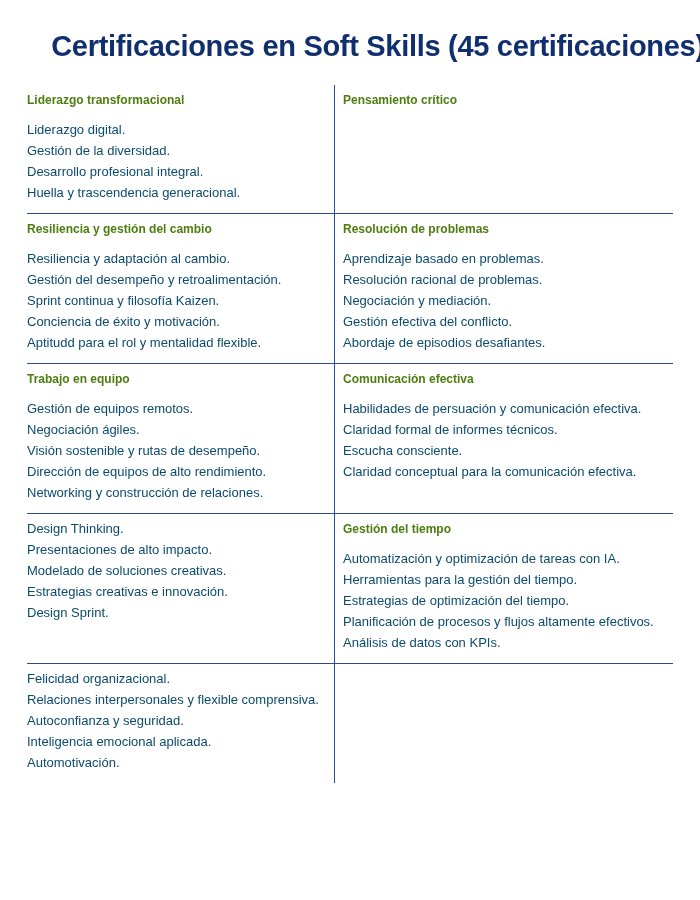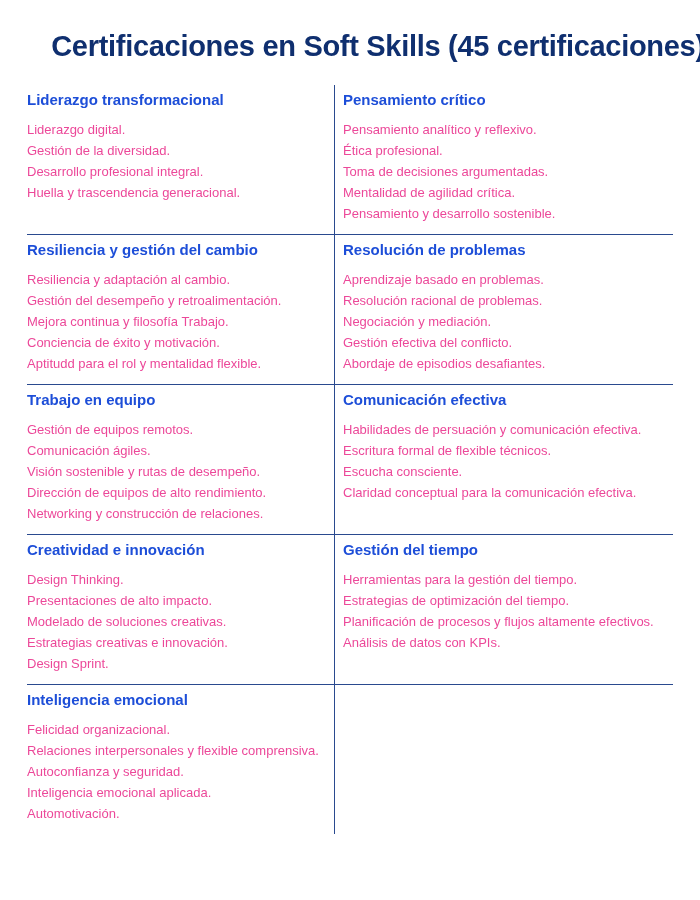--- a/index.html
+++ b/index.html
@@ -6,59 +6,52 @@
   body { width: 700px; height: 900px; position: relative; overflow: hidden;
          font-family: "Liberation Sans", "DejaVu Sans", sans-serif; }
   .title { position: absolute; left: 0; top: 30px; width: 700px; text-align: center;
            color: #0f2f6f; font-weight: bold; font-size: 29px; letter-spacing: -0.3px; }
   .grid { position: absolute; left: 27px; top: 85px; width: 646px; }
   .row { display: flex; border-bottom: 1.5px solid #2a4a8f; }
   .row.last { border-bottom: none; }
   .cell { width: 307px; padding: 4px 0 10px 0; }
   .cell.left { border-right: 1.5px solid #2a4a8f; }
   .cell.right { padding-left: 8px; width: 322px; }
-  .cat-title { color: #1d4ed8; font-weight: bold; font-size: 15px; margin: 0 0 8px 0; line-height: 22px; }
-  .item { color: #ec4899; font-size: 13px; line-height: 21px; margin: 0; }
+  .cat-title { color: #4d7c0f; font-weight: bold; font-size: 12px; margin: 0 0 8px 0; line-height: 22px; }
+  .item { color: #0c4a6e; font-size: 13px; line-height: 21px; margin: 0; }
   ul { list-style: none; margin: 0; padding: 0; }
 </style>
 </head>
 <body>
 
 <h1 class="title" style="margin:0;padding-left:28px;">Certificaciones en Soft Skills (45 certificaciones)</h1>
 
 <div class="grid">
   <div class="row">
     <div class="cell left">
       <h2 class="cat-title">Liderazgo transformacional</h2>
       <ul>
         <li class="item">Liderazgo digital.</li>
         <li class="item">Gestión de la diversidad.</li>
         <li class="item">Desarrollo profesional integral.</li>
         <li class="item">Huella y trascendencia generacional.</li>
       </ul>
     </div>
     <div class="cell right">
       <h2 class="cat-title">Pensamiento crítico</h2>
-      <ul>
-        <li class="item">Pensamiento analítico y reflexivo.</li>
-        <li class="item">Ética profesional.</li>
-        <li class="item">Toma de decisiones argumentadas.</li>
-        <li class="item">Mentalidad de agilidad crítica.</li>
-        <li class="item">Pensamiento y desarrollo sostenible.</li>
-      </ul>
     </div>
   </div>
 
   <div class="row">
     <div class="cell left">
       <h2 class="cat-title">Resiliencia y gestión del cambio</h2>
       <ul>
         <li class="item">Resiliencia y adaptación al cambio.</li>
         <li class="item">Gestión del desempeño y retroalimentación.</li>
-        <li class="item">Mejora continua y filosofía Trabajo.</li>
+        <li class="item">Sprint continua y filosofía Kaizen.</li>
         <li class="item">Conciencia de éxito y motivación.</li>
         <li class="item">Aptitudd para el rol y mentalidad flexible.</li>
       </ul>
     </div>
     <div class="cell right">
       <h2 class="cat-title">Resolución de problemas</h2>
       <ul>
         <li class="item">Aprendizaje basado en problemas.</li>
         <li class="item">Resolución racional de problemas.</li>
         <li class="item">Negociación y mediación.</li>
@@ -66,62 +59,61 @@
         <li class="item">Abordaje de episodios desafiantes.</li>
       </ul>
     </div>
   </div>
 
   <div class="row">
     <div class="cell left">
       <h2 class="cat-title">Trabajo en equipo</h2>
       <ul>
         <li class="item">Gestión de equipos remotos.</li>
-        <li class="item">Comunicación ágiles.</li>
+        <li class="item">Negociación ágiles.</li>
         <li class="item">Visión sostenible y rutas de desempeño.</li>
         <li class="item">Dirección de equipos de alto rendimiento.</li>
         <li class="item">Networking y construcción de relaciones.</li>
       </ul>
     </div>
     <div class="cell right">
       <h2 class="cat-title">Comunicación efectiva</h2>
       <ul>
         <li class="item">Habilidades de persuación y comunicación efectiva.</li>
-        <li class="item">Escritura formal de flexible técnicos.</li>
+        <li class="item">Claridad formal de informes técnicos.</li>
         <li class="item">Escucha consciente.</li>
         <li class="item">Claridad conceptual para la comunicación efectiva.</li>
       </ul>
     </div>
   </div>
 
   <div class="row">
     <div class="cell left">
-      <h2 class="cat-title">Creatividad e innovación</h2>
       <ul>
         <li class="item">Design Thinking.</li>
         <li class="item">Presentaciones de alto impacto.</li>
         <li class="item">Modelado de soluciones creativas.</li>
         <li class="item">Estrategias creativas e innovación.</li>
         <li class="item">Design Sprint.</li>
       </ul>
     </div>
     <div class="cell right">
       <h2 class="cat-title">Gestión del tiempo</h2>
       <ul>
+        <li class="item">Automatización y optimización de tareas con IA.</li>
         <li class="item">Herramientas para la gestión del tiempo.</li>
         <li class="item">Estrategias de optimización del tiempo.</li>
         <li class="item">Planificación de procesos y flujos altamente efectivos.</li>
         <li class="item">Análisis de datos con KPIs.</li>
       </ul>
     </div>
   </div>
 
   <div class="row last">
     <div class="cell left">
-      <h2 class="cat-title">Inteligencia emocional</h2>
       <ul>
         <li class="item">Felicidad organizacional.</li>
         <li class="item">Relaciones interpersonales y flexible comprensiva.</li>
         <li class="item">Autoconfianza y seguridad.</li>
         <li class="item">Inteligencia emocional aplicada.</li>
         <li class="item">Automotivación.</li>
       </ul>
     </div>
     <div class="cell right"></div>
   </div>

